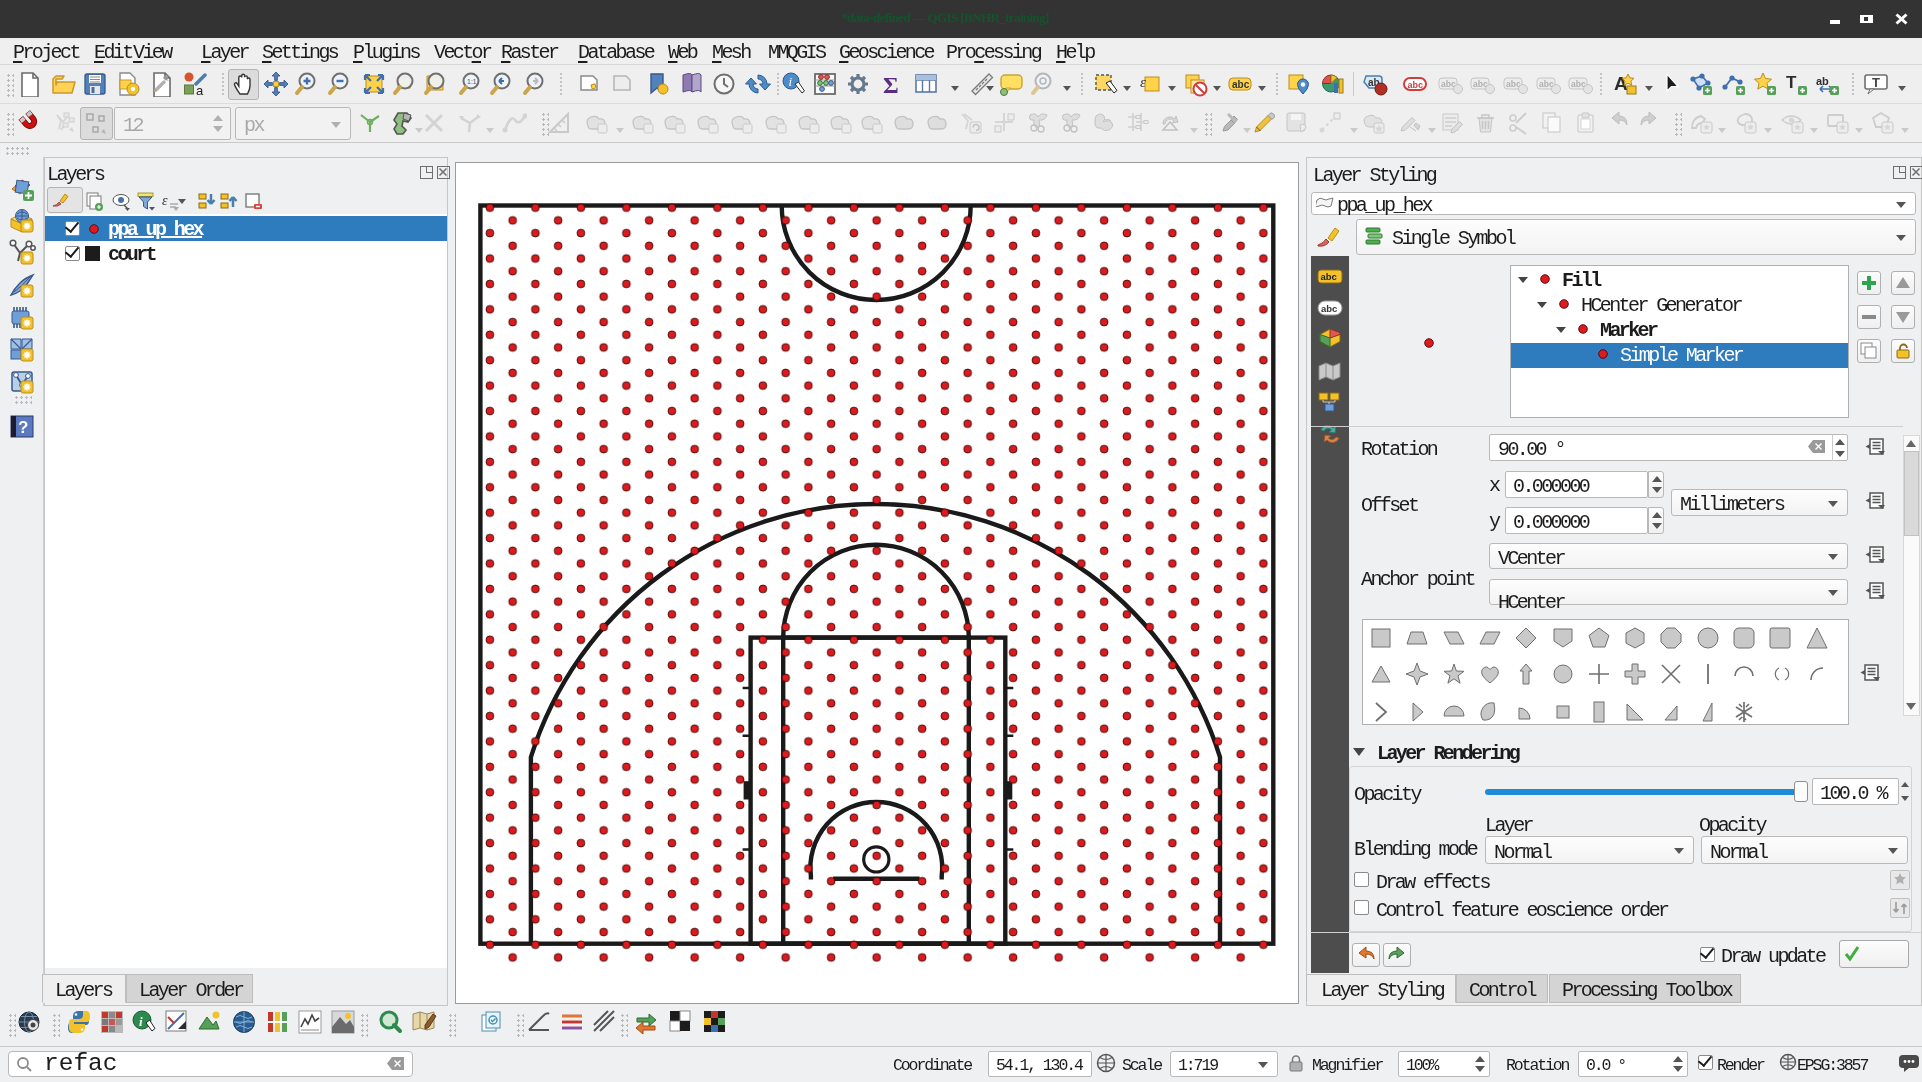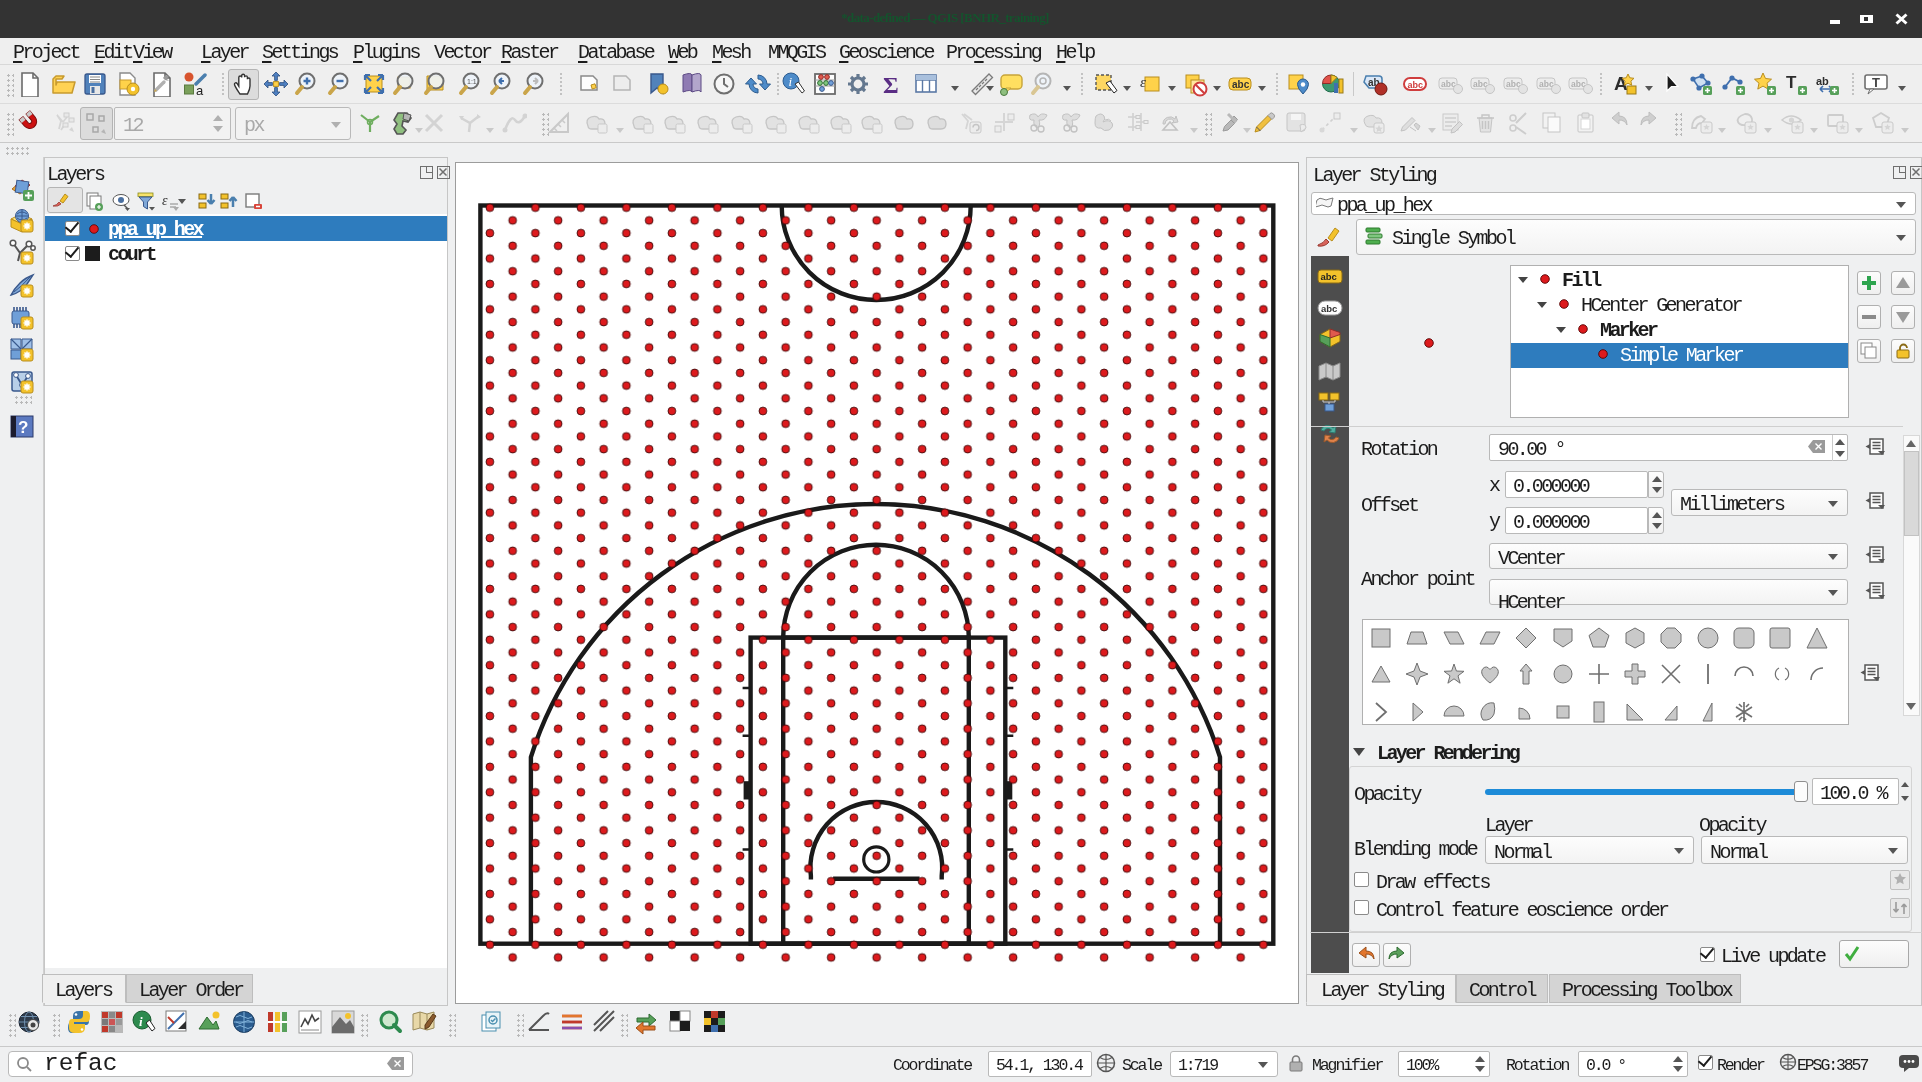--- a/index.html
+++ b/index.html
@@ -1417,21 +1417,21 @@
     <svg width="26" height="22" viewBox="0 0 26 22" style="">
       <path d="M6 9 L13 3 v4 q8 0 8 8 q-2 -5 -8 -5 v4 z" fill="#e2762d" stroke="#9a4f1a"></path>
     </svg>
   </div>
 <div class="ddbtn" style="left:1383px;top:943px;width:28px;height:24px">
     <svg width="26" height="22" viewBox="0 0 26 22" style="">
       <path d="M20 9 L13 3 v4 q-8 0 -8 8 q2 -5 8 -5 v4 z" fill="#5ca05c" stroke="#2d6b30"></path>
     </svg>
   </div>
 <div class="cb checked" style="left:1700px;top:947px"></div>
-<div class="lbl" style="left:1721px;top:945px">Live update</div>
+<div class="lbl" style="left:1721px;top:945px">Draw update</div>
 <div class="abs" style="left:1839px;top:940px;width:70px;height:28px;background:linear-gradient(#fcfcfc,#efefef);border:1px solid #a8a8a8;border-radius:3px"></div>
 <div class="abs" style="left:1843px;top:944px;width:18px;height:18px">
     <svg width="18" height="18" viewBox="0 0 18 18" style="">
       <path d="M3 10 l4 5 8 -12" fill="none" stroke="#3fae3f" stroke-width="3"></path>
     </svg>
   </div>
 <div class="lbl" style="left:1962px;top:946px">Apply</div>
 <div class="tab active" style="left:1306px;top:974px;width:150px">
     <span style="position:absolute;left:14px;top:4px">Layer Styling</span>
   </div>

